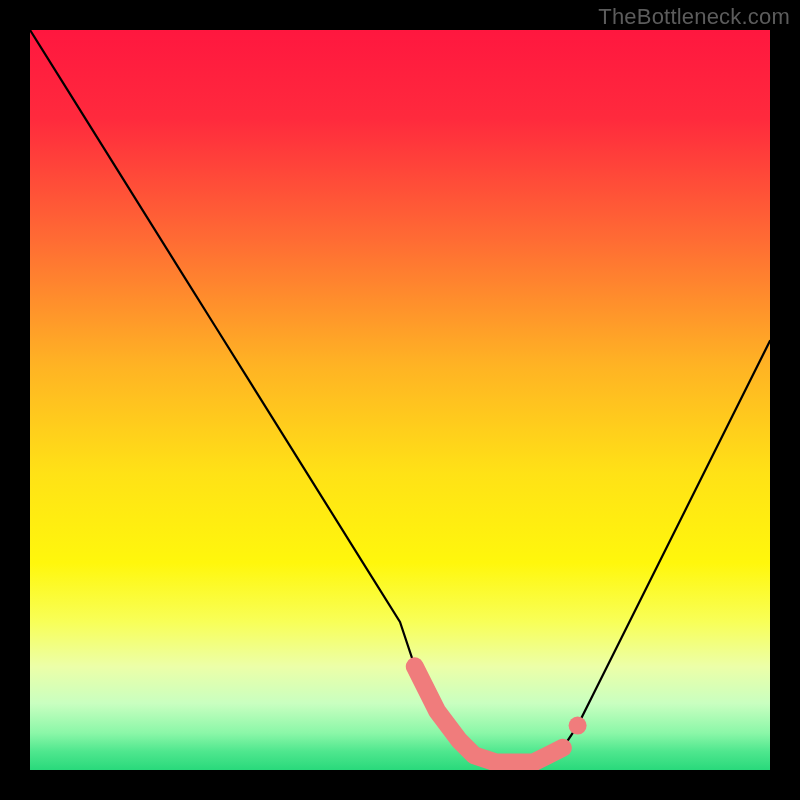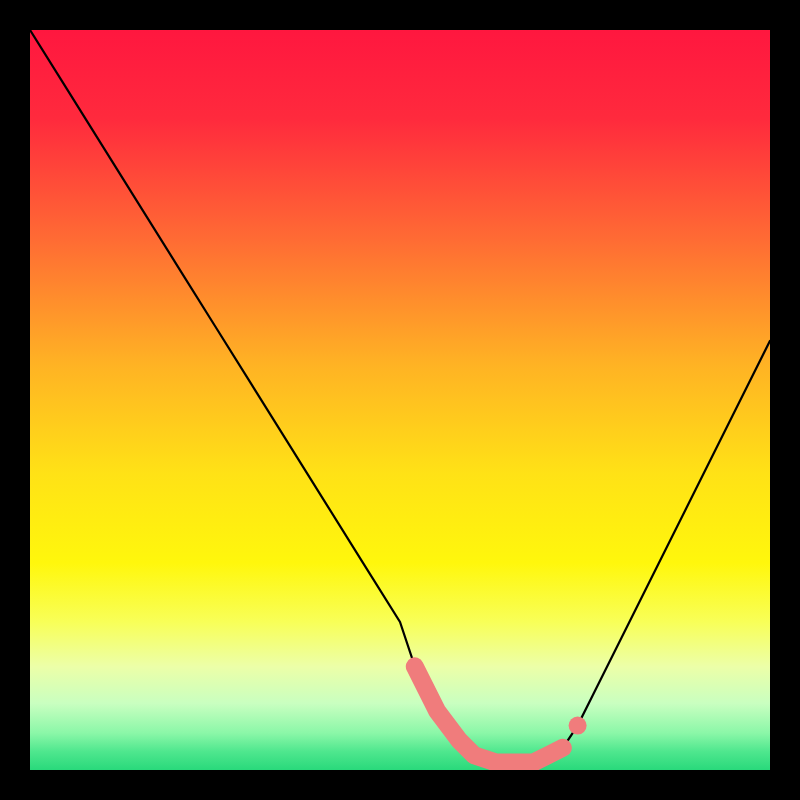--- a/index.html
+++ b/index.html
@@ -31,20 +31,21 @@
     position: absolute;
     inset: 0;
     display: block;
   }
 </style>
 </head>
 <body>
 
 <div class="frame">
 
+  <div class="watermark">TheBottleneck.com</div>
 
   <svg viewBox="0 0 800 800" width="800" height="800">
     <defs>
 
       <linearGradient id="bg-grad" x1="0" y1="0" x2="0" y2="1">
           <stop offset="0%" stop-color="#ff173f"></stop>
           <stop offset="12%" stop-color="#ff2a3d"></stop>
           <stop offset="28.000000000000004%" stop-color="#ff6a34"></stop>
           <stop offset="45%" stop-color="#ffb224"></stop>
           <stop offset="60%" stop-color="#ffe216"></stop>

